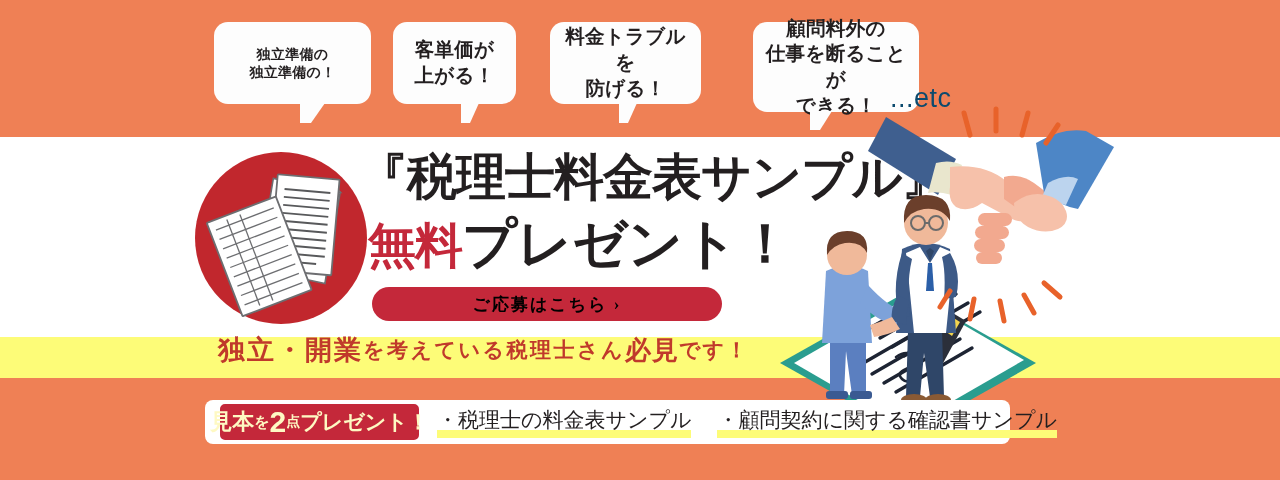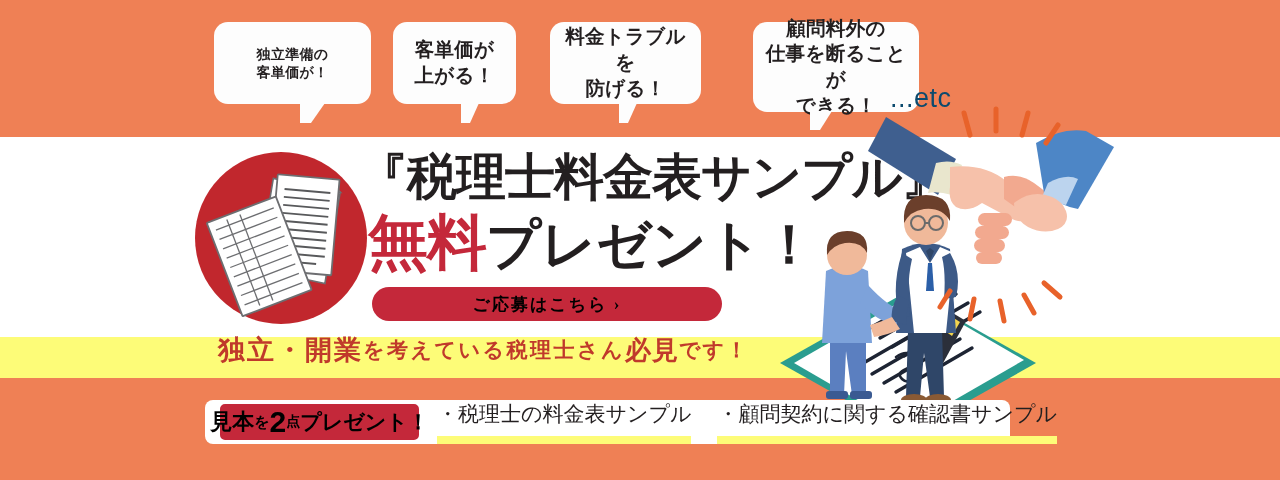--- a/index.html
+++ b/index.html
@@ -53,21 +53,21 @@
   .headline{
     position:absolute;left:358px;top:146px;width:520px;height:62px;
     font-size:50px;font-weight:700;color:#231f20;
     letter-spacing:-1px;white-space:nowrap;line-height:62px;
   }
   .headline2{
     position:absolute;left:368px;top:212px;height:62px;
     font-size:54px;font-weight:700;color:#231f20;
     letter-spacing:0px;white-space:nowrap;line-height:62px;
   }
-  .headline2 .free{color:#c4283a;font-size:60px;letter-spacing:-1px;}
+  .headline2 .free{color:#c4283a;font-size:48px;letter-spacing:-1px;}
 
   
   .cta{
     position:absolute;left:372px;top:287px;width:350px;height:34px;
     background:#c4283a;border-radius:17px;border:none;
     color:#000000;font-size:17px;font-weight:700;letter-spacing:2px;
     display:flex;align-items:center;justify-content:center;cursor:pointer;
     font-family:Liberation Serif, serif;
   }
 
@@ -83,55 +83,55 @@
   .yt-end{font-size:21px;letter-spacing:2px;font-weight:700;}
 
   
   .bottom-bar{
     position:absolute;left:205px;top:400px;width:805px;height:44px;
     background:#ffffff;border-radius:8px;
   }
   .badge{
     position:absolute;left:218px;top:402px;width:203px;height:40px;
     background:#c4283a;border-radius:7px;border:2.5px solid #ffffff;
-    box-sizing:border-box;color:#000000;
+    box-sizing:border-box;color:#fef9c3;
     display:flex;align-items:center;justify-content:center;white-space:nowrap;
   }
   .bd1{font-size:22px;font-weight:700;}
   .bd2{font-size:15px;font-weight:700;}
   .bd3{font-size:30px;font-weight:700;line-height:1;}
   .bd4{font-size:14px;font-weight:700;}
   .bd5{font-size:21px;font-weight:700;}
   .items{
     position:absolute;left:437px;top:402px;height:40px;
     display:flex;align-items:center;white-space:nowrap;
     font-size:21px;color:#231f20;font-weight:500;
   }
   .item-hl{
     background:linear-gradient(to top,#fdfc78 8px,transparent 8px);
-    padding-bottom:16px;
+    padding-bottom:4px;
   }
   .item-gap{display:inline-block;width:26px;}
 
   
   .illus{position:absolute;left:760px;top:95px;width:370px;height:330px;}
 </style>
 </head>
 <body>
 
 <div id="banner">
 
   <div class="band-white-main"></div>
   <div class="band-yellow"></div>
   <div class="band-orange-bottom"></div>
 
   <div class="bubble" id="bub0">
     <span class="btxt">
       <span>独立準備の</span><br>
-      <span>客単価が！</span>
+      <span>独立準備の！</span>
     </span>
   </div>
   <div class="bubble" id="bub1">
     <span class="btxt">
       <span>客単価が</span><br>
       <span>上がる！</span>
     </span>
   </div>
   <div class="bubble" id="bub2">
     <span class="btxt">

